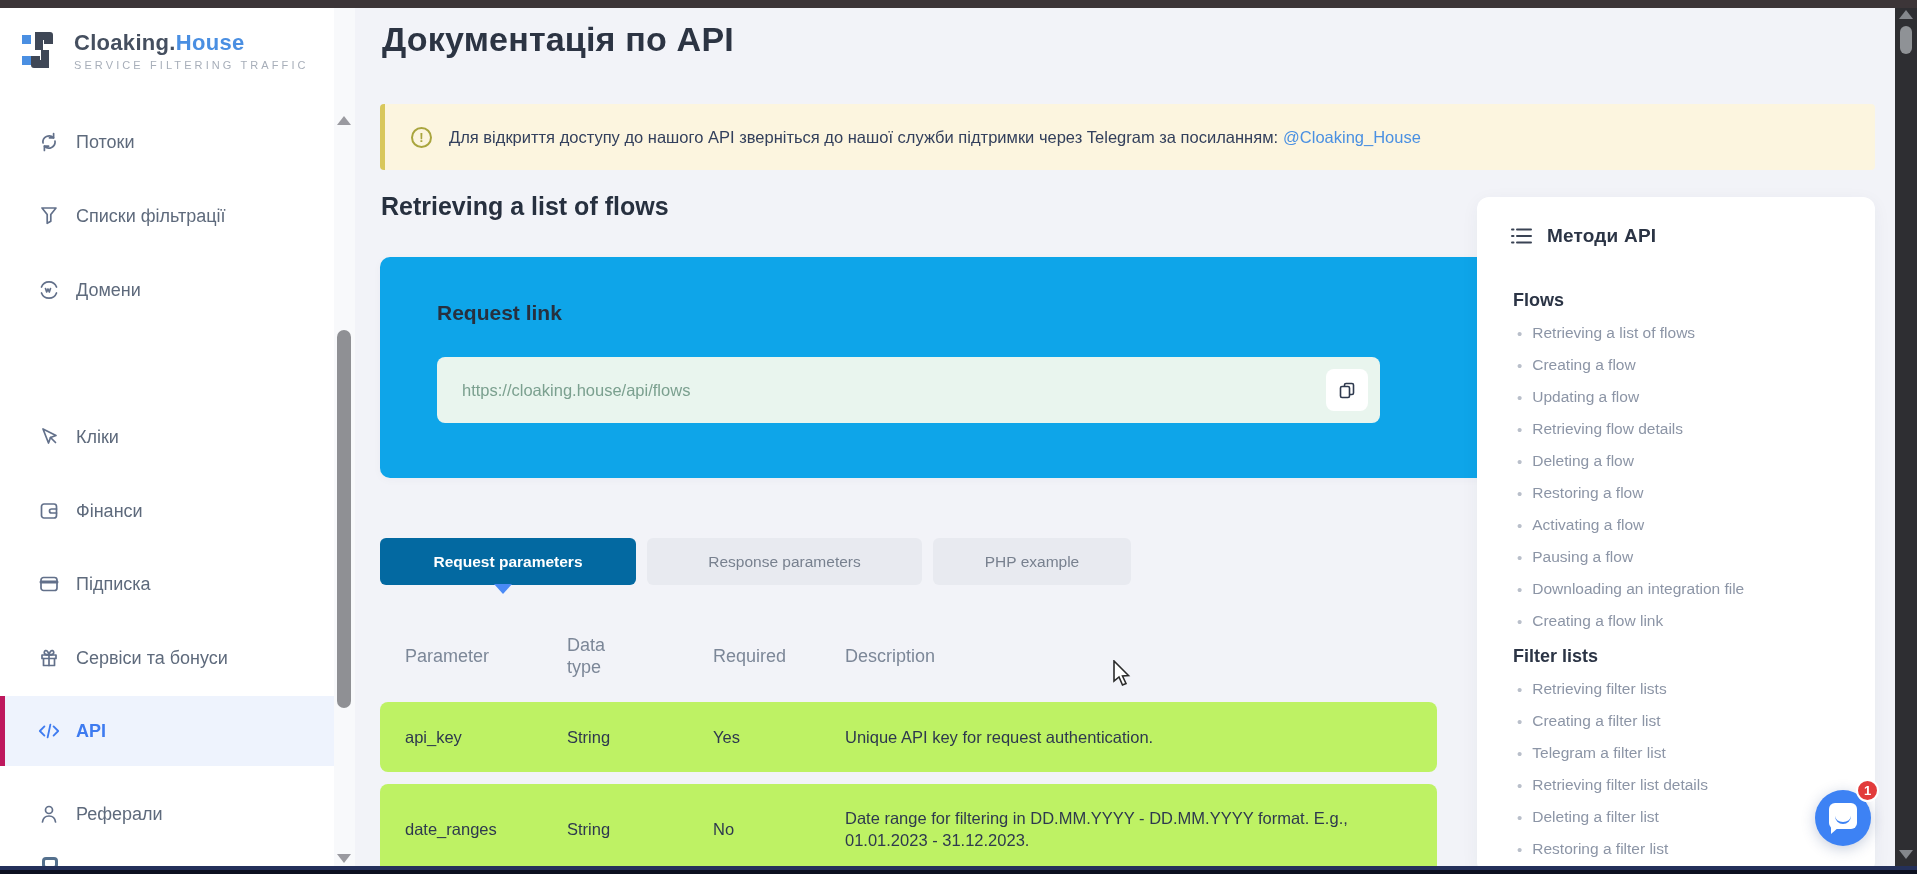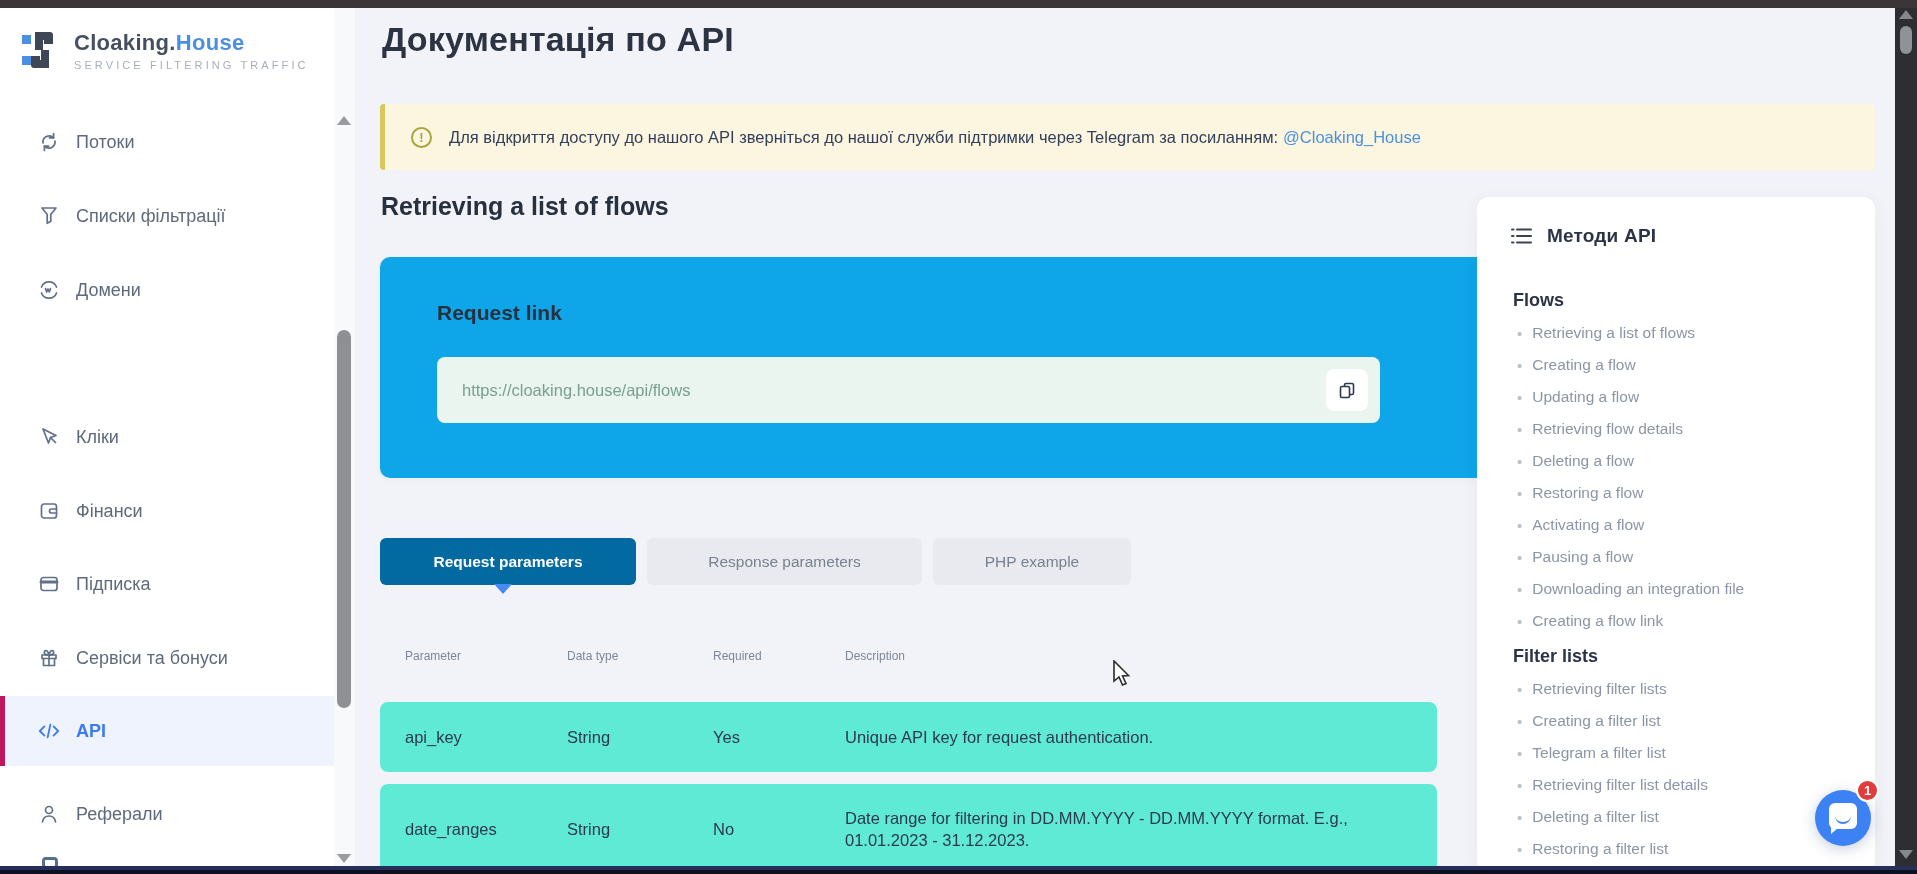--- a/index.html
+++ b/index.html
@@ -56,23 +56,23 @@
   .copy-btn { position:absolute; right:12px; top:12px; width:42px; height:42px; background:#fff; border:none; border-radius:8px; cursor:pointer; display:flex; align-items:center; justify-content:center; }
 
   .tabs { left:380px; top:538px; display:flex; gap:11px; }
   .tab { height:47px; display:flex; align-items:center; justify-content:center; border-radius:6px; font-size:15.5px; cursor:pointer; }
   .tab.t0 { width:256px; background:#0369a1; color:#ffffff; font-weight:700; position:relative; }
   .tab.t1 { width:275px; background:#e8eaf0; color:#78818f; }
   .tab.t2 { width:198px; background:#e8eaf0; color:#78818f; }
   .tab-pointer { position:absolute; left:114px; top:46px; width:0; height:0; border-left:9px solid transparent; border-right:9px solid transparent; border-top:10px solid #4a8af6; }
 
   .tbl-grid { display:grid; grid-template-columns:162px 146px 132px 1fr; align-items:center; padding-left:25px; }
-  .tbl-head { left:380px; top:622px; width:1057px; height:68px; color:#7c8798; font-size:12px; }
+  .tbl-head { left:380px; top:622px; width:1057px; height:68px; color:#7c8798; font-size:18px; }
   .tbl-head .hcell.narrow { max-width:52px; line-height:1.25; }
-  .tbl-row { left:380px; width:1057px; background:#5eead4; border-radius:8px; color:#2e394e; font-size:16.5px; }
+  .tbl-row { left:380px; width:1057px; background:#bef264; border-radius:8px; color:#2e394e; font-size:16.5px; }
   .row-0 { top:702px; height:70px; }
   .row-1 { top:784px; height:90px; }
   .tbl-row .dcell { max-width:530px; line-height:1.35; }
 
   
   .methods-card { left:1477px; top:197px; width:398px; height:677px; background:#fff; border-radius:12px; box-shadow:0 4px 18px rgba(40,50,80,.05); overflow:hidden; }
   .methods-title-row { display:flex; align-items:center; margin:28px 0 0 34px; }
   .methods-title { font-size:19px; font-weight:700; color:#2b3445; margin-left:15px; letter-spacing:.2px; }
   .group-heading { font-size:18px; font-weight:700; color:#2b3445; margin:0 0 0 36px; }
   .gh-flows { margin-top:43px; }

